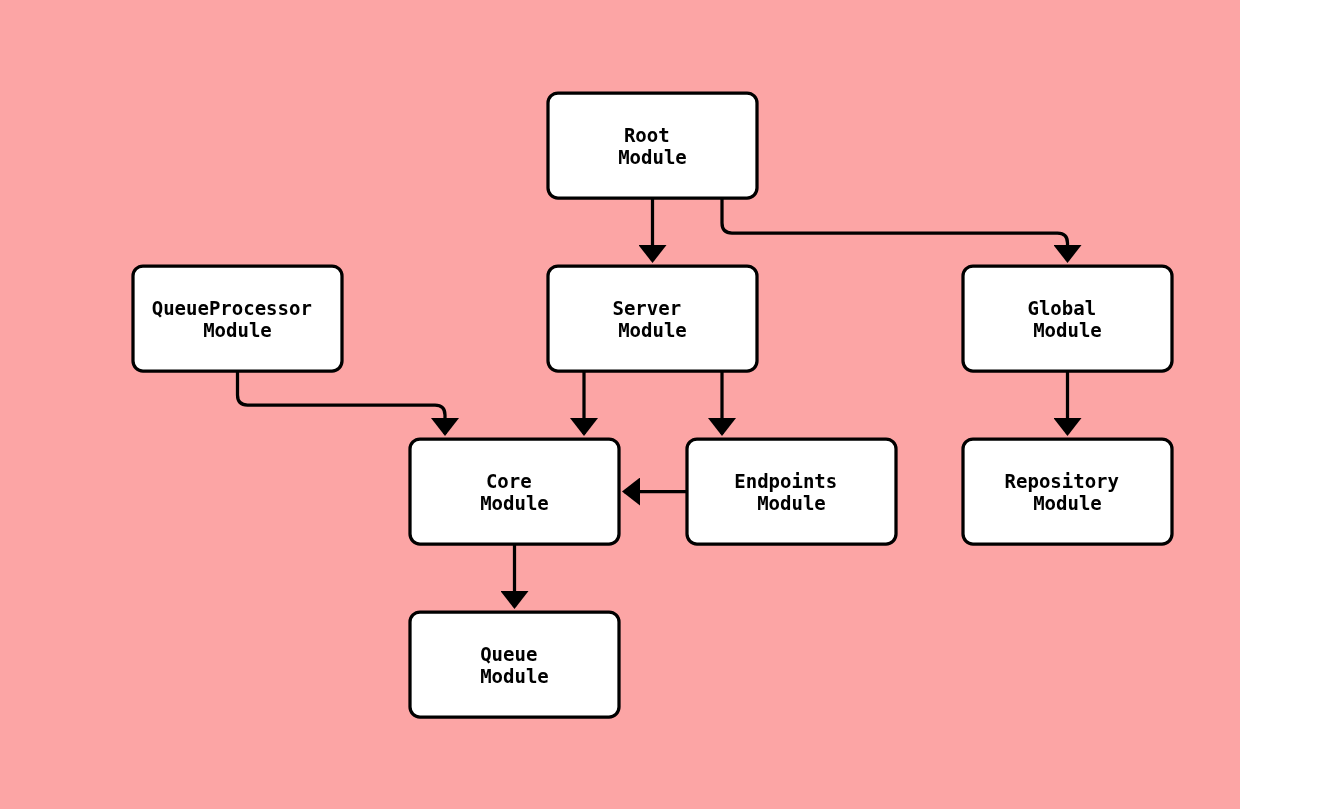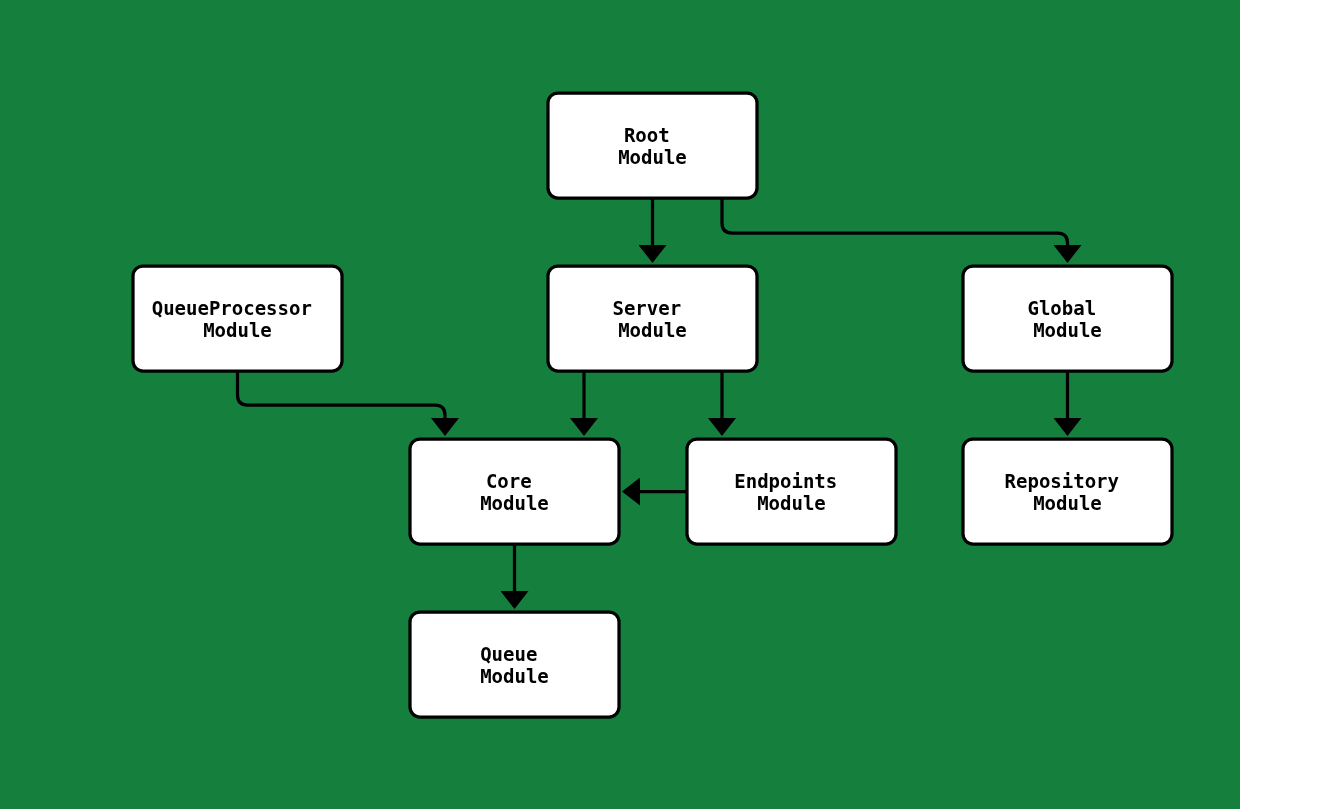--- a/index.html
+++ b/index.html
@@ -4,21 +4,21 @@
 <style>
   html, body {
     margin: 0;
     padding: 0;
     background: #ffffff;
   }
   .stage {
     position: relative;
     width: 1240px;
     height: 809px;
-    background: #15803d;
+    background: #fca5a5;
     overflow: hidden;
   }
   svg {
     display: block;
   }
   .edge {
     fill: none;
     stroke: #000000;
     stroke-width: 3.25;
   }

